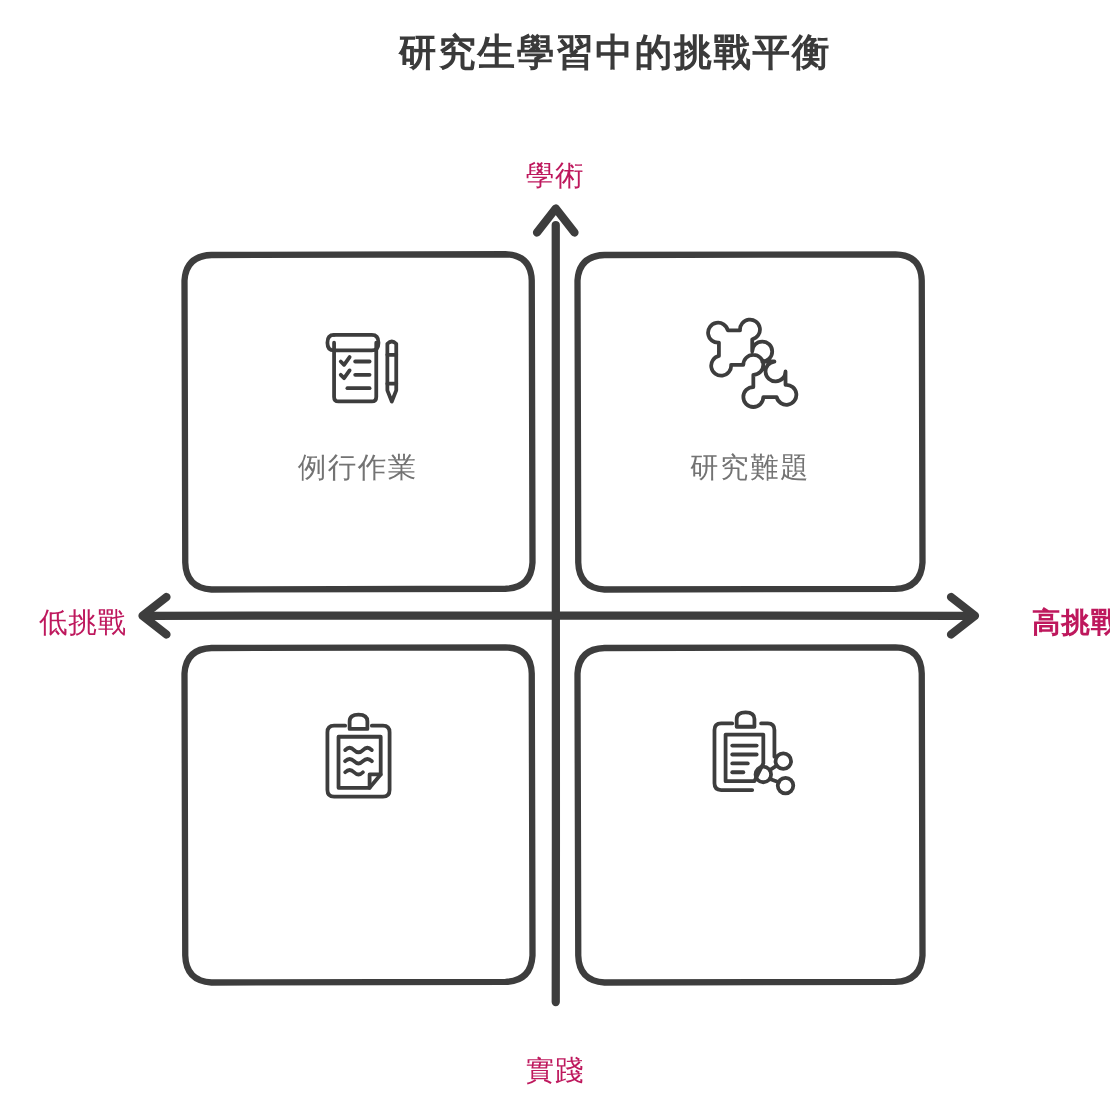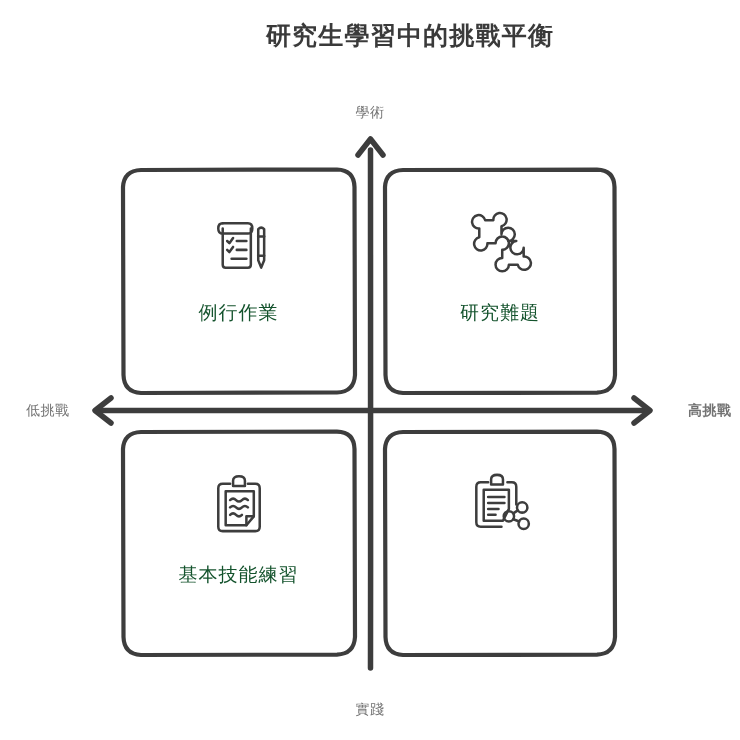--- a/index.html
+++ b/index.html
@@ -29,22 +29,22 @@
     text-align: center;
     font-size: 25px;
     font-weight: bold;
     letter-spacing: 1.2px;
     color: #3a3a3a;
     line-height: 34px;
     padding-left: 40px;
   }
   .axis-label {
     position: absolute;
-    font-size: 14px;
-    color: #737373;
+    font-size: 19px;
+    color: #be185d;
     letter-spacing: 0.5px;
     white-space: nowrap;
   }
   .axis-top   { left: 0; top: 104px; width: 740px; text-align: center; }
   .axis-bottom{ left: 0; top: 701px; width: 740px; text-align: center; font-family: Liberation Serif, serif; }
   .axis-left  { left: 26px; top: 402px; font-weight: normal; }
   .axis-right { left: 657px; top: 402px; font-weight: bold; margin-left: 31px; }
 
   .quad {
     position: absolute;
@@ -61,21 +61,21 @@
   .quad-icon {
     margin-top: 36px;
     width: 74px;
     height: 74px;
     display: block;
   }
   .quad-label {
     margin-top: 22px;
     font-size: 19px;
     letter-spacing: 1px;
-    color: #14532d;
+    color: #737373;
     text-align: center;
     line-height: 26px;
   }
 
   
   #quad-tl { left: 122px; top: 168px; width: 233px; height: 225px; }
   #quad-tr { left: 385px; top: 168px; width: 230px; height: 225px; }
   #quad-bl { left: 122px; top: 430px; width: 233px; height: 225px; }
   #quad-br { left: 385px; top: 430px; width: 230px; height: 225px; }
 </style>
@@ -186,21 +186,20 @@
         <path d="M42,20 Q42,14 50,14 Q58,14 58,20 L58,27 L42,27 Z"></path>
 
         <path d="M32,34 L62,34 L70,34 L70,68 L60,80 L32,80 Z"></path>
         <path d="M70,68 L60,68 L60,80"></path>
 
         <path d="M38,46 q4,-4 8,0 t8,0 t8,0"></path>
         <path d="M38,56 q4,-4 8,0 t8,0 t8,0"></path>
         <path d="M38,66 q4,-4 8,0 t8,0"></path>
       </g>
     </svg>
-    <div class="quad-label">基本技能練習</div>
   </div>
 </div>
 
 <div class="quad" id="quad-br">
   <div class="quad-inner">
     <svg class="quad-icon" viewBox="0 0 100 100">
       <g fill="none" stroke="#3d3d3d" stroke-width="3.4" stroke-linecap="round" stroke-linejoin="round">
 
         <path d="M34,22 L24,22 Q18,22 18,28 L18,76 Q18,82 24,82 L52,82"></path>
         <path d="M60,22 L66,22 Q72,22 72,28 L72,52"></path>

